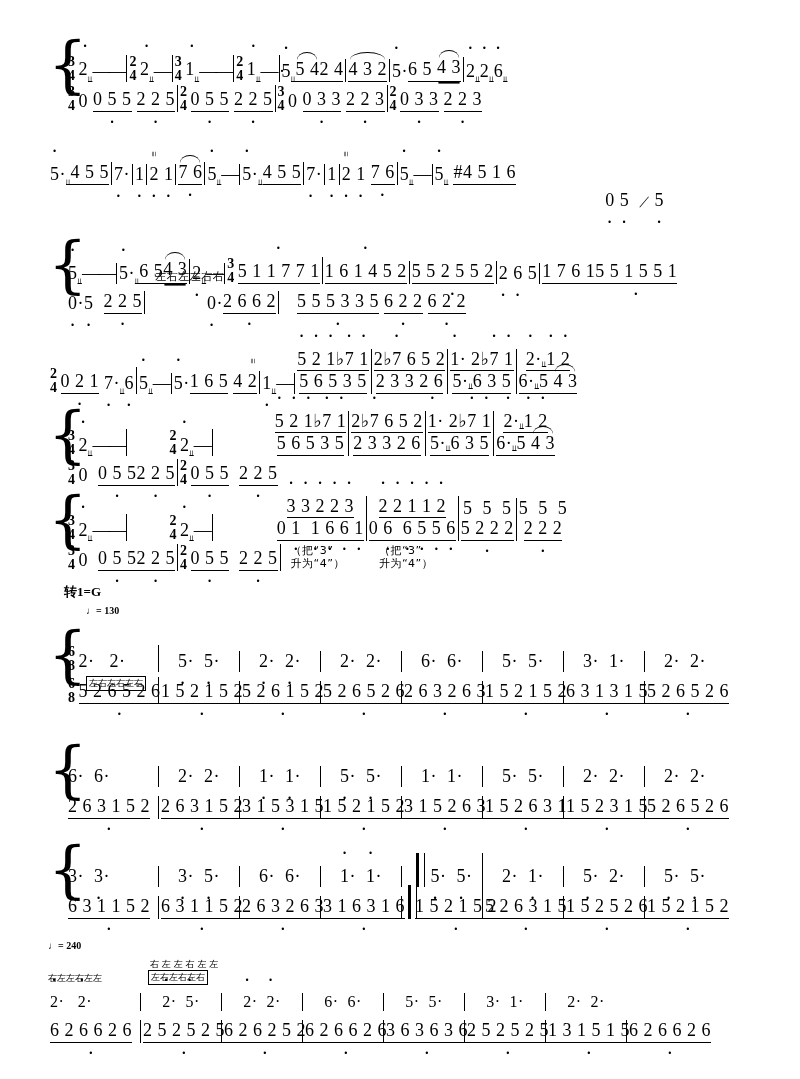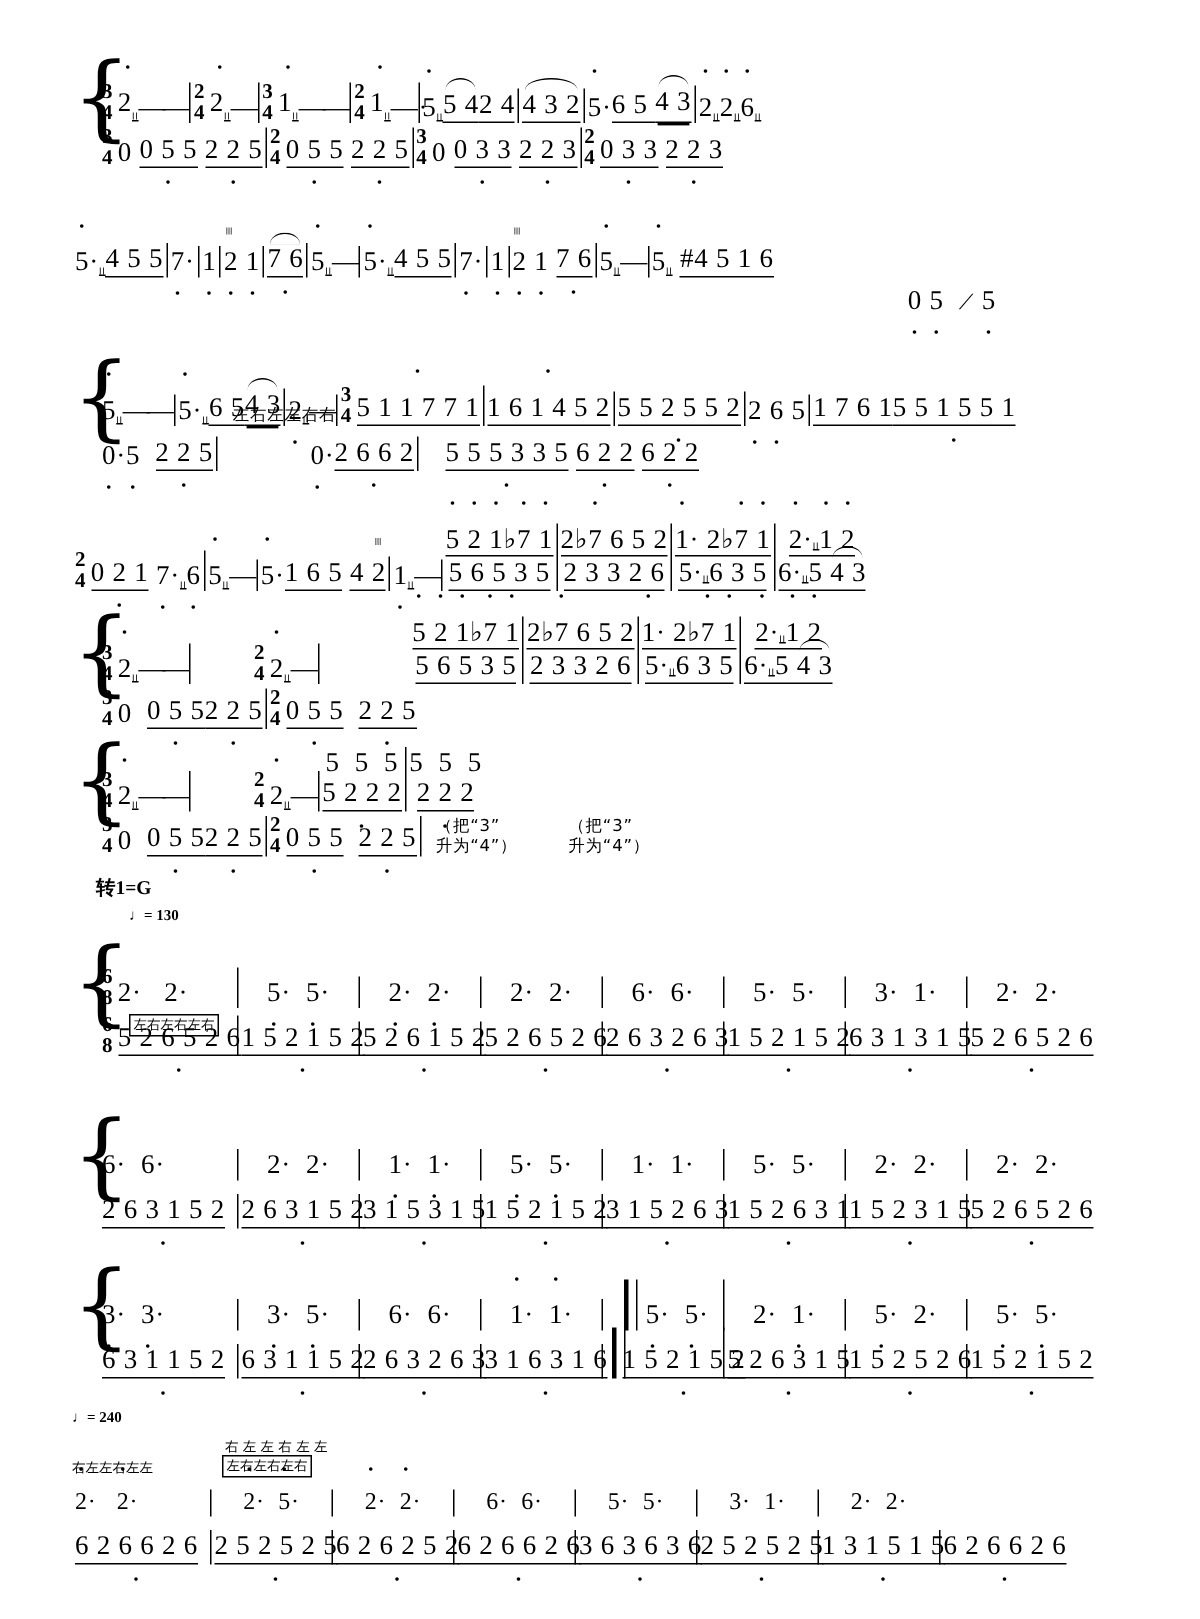--- a/index.html
+++ b/index.html
@@ -331,20 +331,28 @@
       </div>
       <div class="meas" style="margin-left:40px;">
         <span class="ts">
               <span>2</span>
               <span>4</span>
             </span>
         <span class="dotO">2</span>
             <span class="tiny">ₗₗ</span>
             <span class="dash">—</span>
       </div>
+      <div class="meas" style="flex-direction:column;align-items:center;margin-left:62px;">
+        <span class="und1"><span class="dotO">3</span>&nbsp;<span class="dotO">3</span>&nbsp;<span class="dotO">2</span>&nbsp;<span class="dotO">2</span>&nbsp;<span class="dotO">3</span></span>
+        <span class="und1">0&nbsp;<span class="dotU">1</span>&nbsp;&nbsp;<span class="dotU">1</span>&nbsp;<span class="dotU">6</span>&nbsp;<span class="dotU">6</span>&nbsp;<span class="dotU">1</span></span>
+      </div>
+      <div class="meas" style="flex-direction:column;align-items:center;">
+        <span class="und1"><span class="dotO">2</span>&nbsp;<span class="dotO">2</span>&nbsp;<span class="dotO">1</span>&nbsp;<span class="dotO">1</span>&nbsp;<span class="dotO">2</span></span>
+        <span class="und1">0&nbsp;<span class="dotU">6</span>&nbsp;&nbsp;<span class="dotU">6</span>&nbsp;<span class="dotU">5</span>&nbsp;<span class="dotU">5</span>&nbsp;<span class="dotU">6</span></span>
+      </div>
       <div class="meas" style="flex-direction:column;align-items:center;">
         <span>5&nbsp;&nbsp;5&nbsp;&nbsp;5</span>
         <span class="und1 dotU">5&nbsp;2&nbsp;2&nbsp;2</span>
       </div>
       <div class="meas nobar" style="flex-direction:column;align-items:center;">
         <span>5&nbsp;&nbsp;5&nbsp;&nbsp;5</span>
         <span class="und1 dotU">2&nbsp;2&nbsp;2</span>
       </div>
     </div>
     <div class="staff-row bot-row" style="height:30px;">

